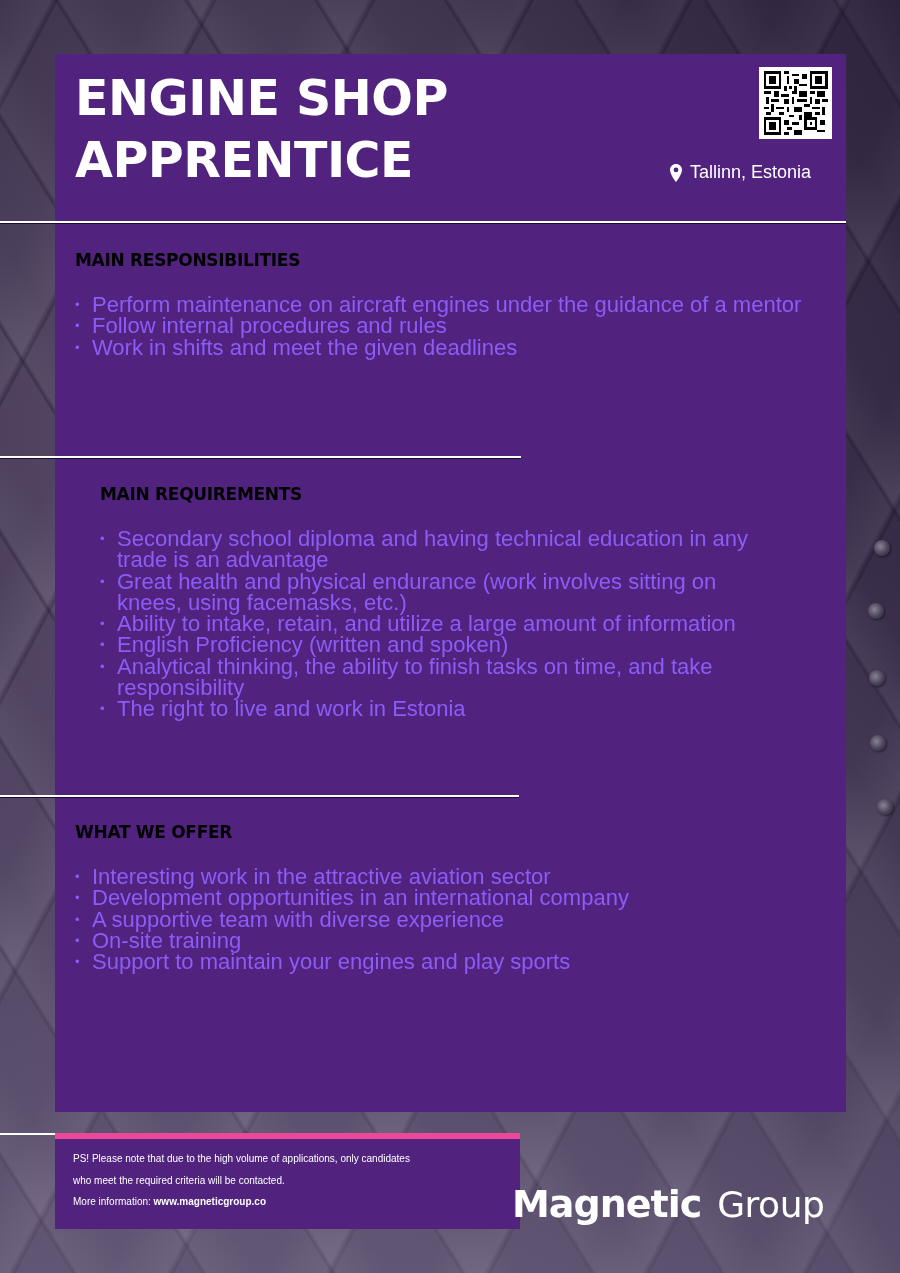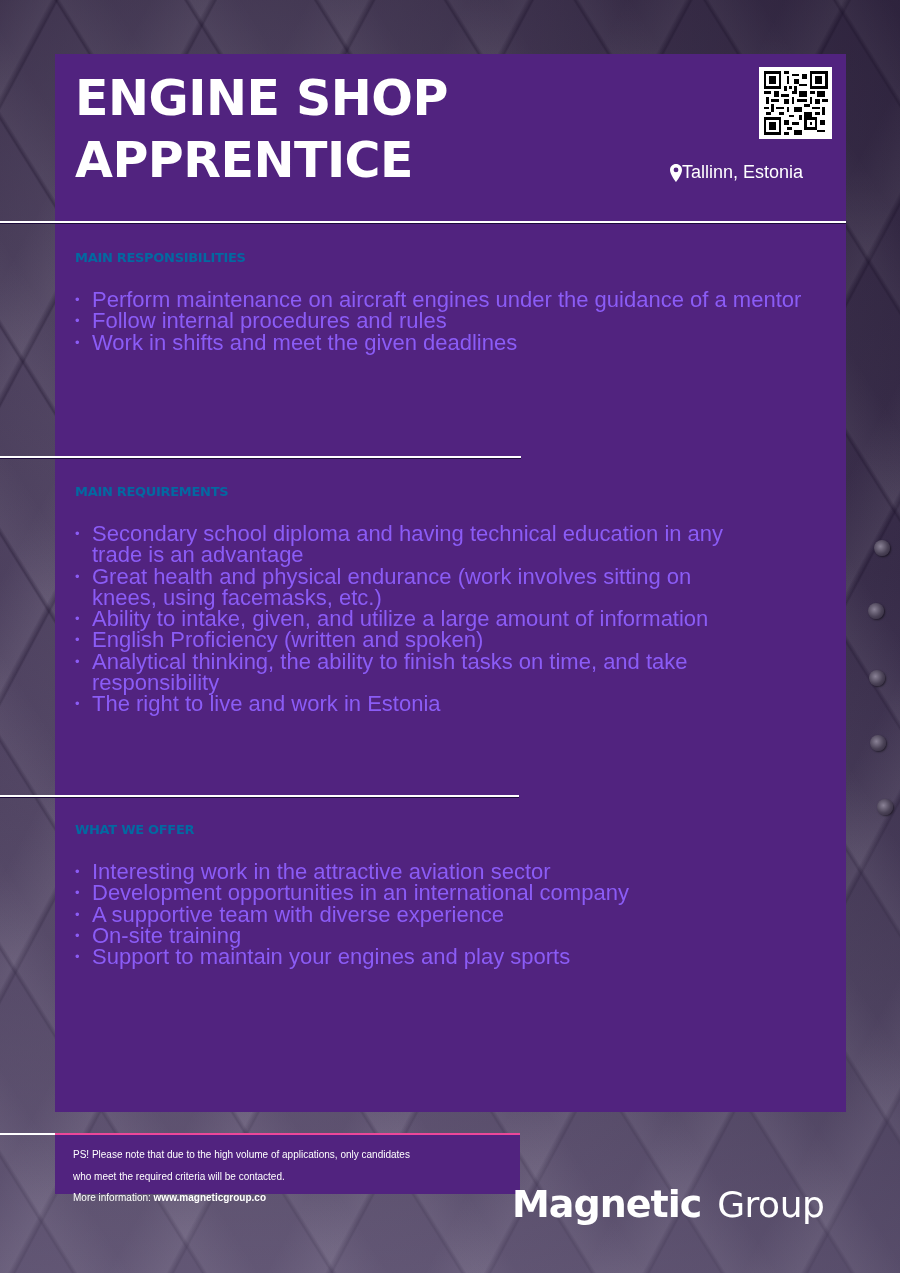--- a/index.html
+++ b/index.html
@@ -35,47 +35,47 @@
       font-size: 49px; line-height: 62px; letter-spacing: -0.5px;
       color: #ffffff; text-transform: uppercase;
     }
     .qr {
       position: absolute; left: 759px; top: 67px; width: 73px; height: 72px;
       background: #ffffff; padding: 4px;
     }
     .qr svg { width: 100%; height: 100%; display: block; }
     .location {
       position: absolute; left: 670px; top: 162px;
-      display: flex; align-items: center; 
+      display: flex; align-items: center; gap: 8px;
       font-size: 18px; color: #ffffff;
     }
     .pin { width: 12px; height: 18px; display: block; }
     .divider {
       position: absolute; left: 0; height: 2px; background: #ffffff;
       box-shadow: 0 1px 0 #1c0b3a;
     }
     .section { position: absolute; left: 75px; }
     .section-title {
       font-family: "DejaVu Sans", sans-serif; font-weight: bold;
-      font-size: 13px; letter-spacing: -0.3px; color: #0369a1;
+      font-size: 17px; letter-spacing: -0.3px; color: #000000;
       text-transform: uppercase;
     }
     .bullets { list-style: none; margin-top: 24px; }
     .bullets li {
       position: relative; padding-left: 17px;
       font-size: 22px; line-height: 21.3px; color: #8b5cf6;
     }
     .bullets li::before {
       content: "\2022"; position: absolute; left: 0; top: 0;
       font-size: 13px; line-height: 21.3px;
     }
     .footer-box {
-      position: absolute; left: 55px; top: 1133px; width: 465px; height: 61px;
+      position: absolute; left: 55px; top: 1133px; width: 465px; height: 96px;
       background: #51237f;
-      border-top: 2px solid #ec4899;
+      border-top: 6px solid #ec4899;
       padding: 9px 0 0 18px;
     }
     .footer-box p { font-size: 10px; line-height: 21.5px; color: #ffffff; }
     .footer-box b { font-weight: bold; text-align: right; }
     .footer-line {
       position: absolute; left: 0; top: 1133px; width: 55px; height: 2px; background: #ffffff;
     }
     .logo {
       position: absolute; left: 512px; top: 1182px;
       display: flex; align-items: baseline; color: #ffffff;
@@ -187,26 +187,26 @@
   <h2 class="section-title">MAIN RESPONSIBILITIES</h2>
   <ul class="bullets">
     <li>Perform maintenance on aircraft engines under the guidance of a mentor</li>
     <li>Follow internal procedures and rules</li>
     <li>Work in shifts and meet the given deadlines</li>
   </ul>
 </section>
 
 <div class="divider" style="top:456px;width:521px;"></div>
 
-<section class="section" style="top:484px;width:680px;">
+<section class="section" style="top:484px;width:680px;margin-left:25px;">
   <h2 class="section-title">MAIN REQUIREMENTS</h2>
   <ul class="bullets">
     <li>Secondary school diploma and having technical education in any trade is an advantage</li>
     <li>Great health and physical endurance (work involves sitting on knees, using facemasks, etc.)</li>
-    <li>Ability to intake, given, and utilize a large amount of information</li>
+    <li>Ability to intake, retain, and utilize a large amount of information</li>
     <li>English Proficiency (written and spoken)</li>
     <li>Analytical thinking, the ability to finish tasks on time, and take responsibility</li>
     <li>The right to live and work in Estonia</li>
   </ul>
 </section>
 
 <div class="divider" style="top:795px;width:519px;"></div>
 
 <section class="section" style="top:822px;">
   <h2 class="section-title">WHAT WE OFFER</h2>

